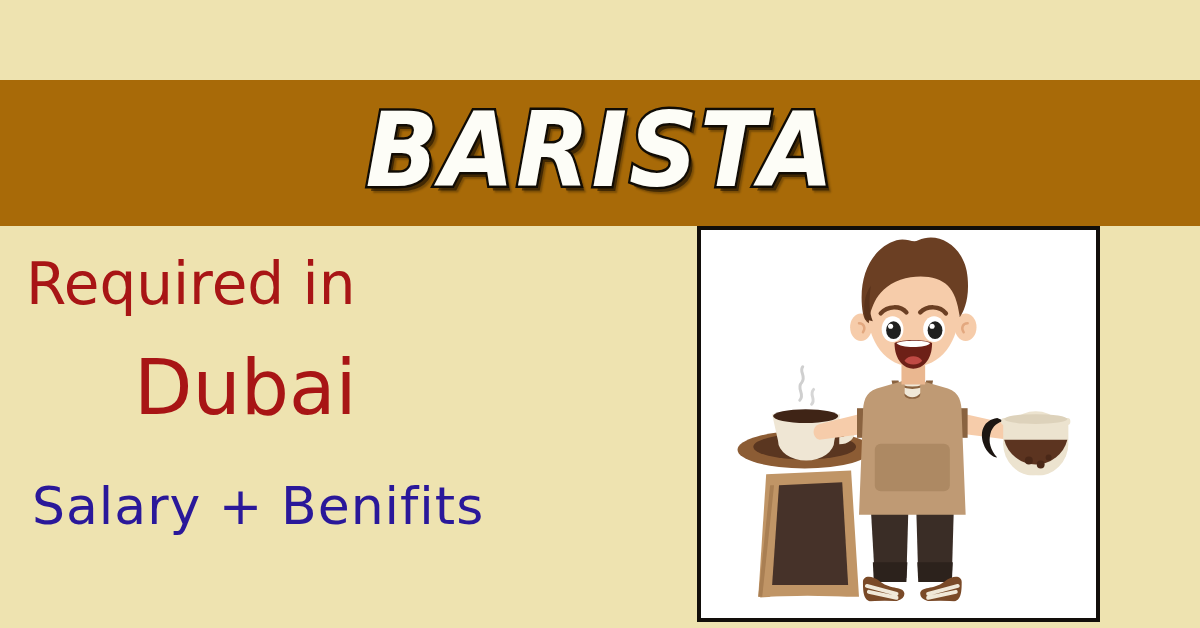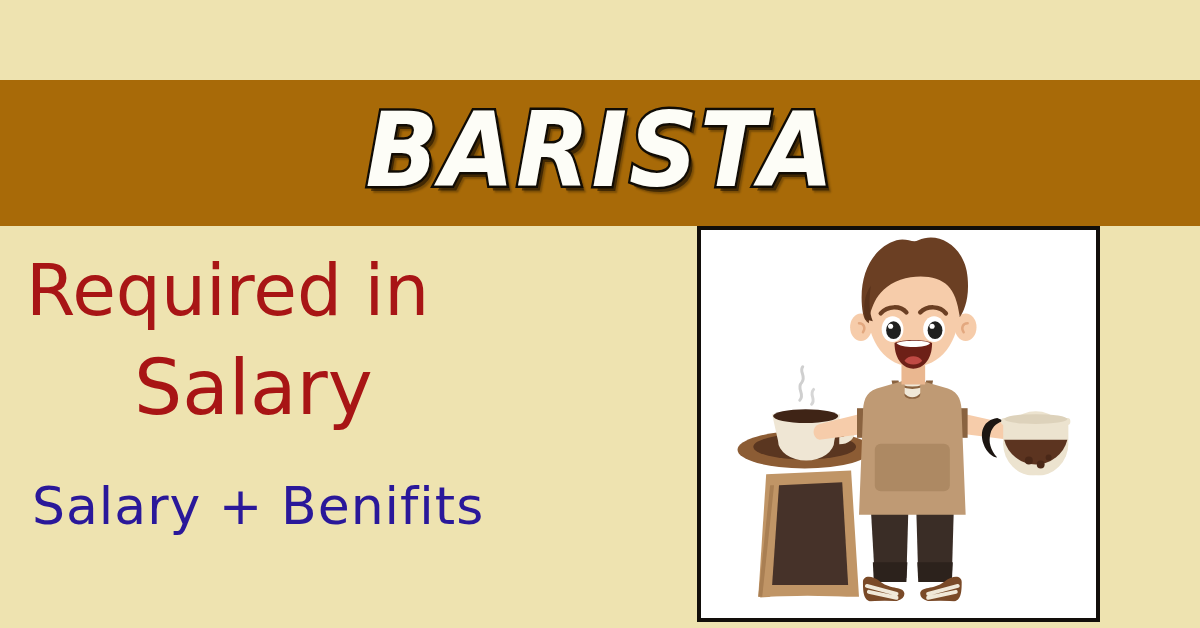--- a/index.html
+++ b/index.html
@@ -66,21 +66,21 @@
     padding: 0;
     font-family: "DejaVu Sans", sans-serif;
     font-weight: normal;
     line-height: 1.02;
     white-space: nowrap;
   }
   #line-required {
     position: absolute;
     left: 26px;
     top: 10px;
-    font-size: 71px;
+    font-size: 58px;
     color: #a81515;
     letter-spacing: 0px;
   }
   #line-dubai {
     position: absolute;
     left: 134px;
     top: 104px;
     font-size: 76px;
     color: #a81515;
   }
@@ -115,21 +115,21 @@
 <body>
 
 <div id="poster">
 
   <div id="banner">
     <h1 id="banner-title">BARISTA</h1>
   </div>
 
   <div id="copy">
     <p class="line" id="line-required">Required in</p>
-    <p class="line" id="line-dubai">Salary</p>
+    <p class="line" id="line-dubai">Dubai</p>
     <p class="line" id="line-salary">Salary + Benifits</p>
   </div>
 
   <div id="photo-frame">
     <svg id="illustration" viewBox="0 0 400 392">
 
       <g>
 
         <path d="M70 252 L60 372 L70 372 L82 254 Z" fill="#b98c5e"></path>
 

